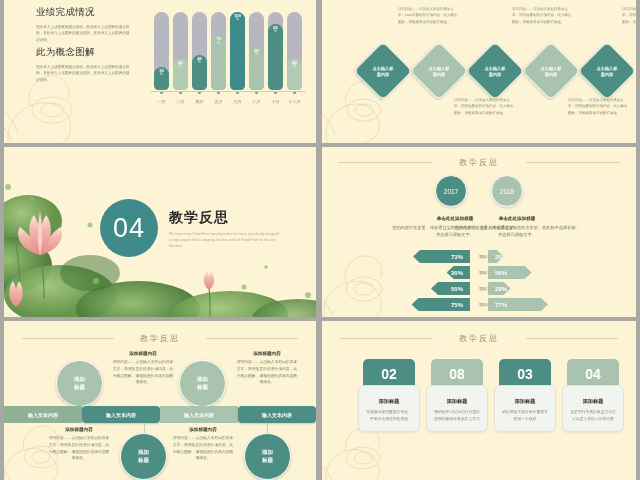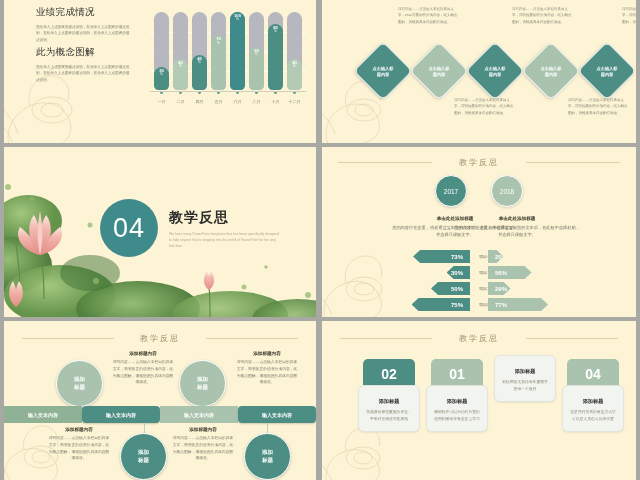--- a/index.html
+++ b/index.html
@@ -402,27 +402,28 @@
     <div class="tl" style="right:18px;top:17px;width:92px;"></div>
     <div id="s6-cards">
         <div class="card" style="left: 36px; top: 38px;">
           <div class="tab" style="background: rgb(77, 142, 132);">02</div>
           <div class="body">
             <div class="ch">添加标题</div>
             <div class="cp">完成课后那些重复的作业，平常对任课还不能再拖</div>
           </div>
         </div>
         <div class="card" style="left: 104px; top: 38px;">
-          <div class="tab" style="background: rgb(169, 195, 174);">01</div>
+          <div class="tab" style="background: rgb(169, 195, 174);">08</div>
           <div class="body">
             <div class="ch">添加标题</div>
             <div class="cp">辅助软件可以为幻灯片里的应用到辅助等有必要去学习</div>
           </div>
         </div>
         <div class="card" style="left: 172px; top: 38px;">
+          <div class="tab" style="background: rgb(77, 142, 132);">03</div>
           <div class="body">
             <div class="ch">添加标题</div>
             <div class="cp">科技带路又将任每年重视节把每一个做好</div>
           </div>
         </div>
         <div class="card" style="left: 240px; top: 38px;">
           <div class="tab" style="background: rgb(169, 195, 174);">04</div>
           <div class="body">
             <div class="ch">添加标题</div>
             <div class="cp">这是并列关系的表达方式它可以是人员也可以有代替</div>

